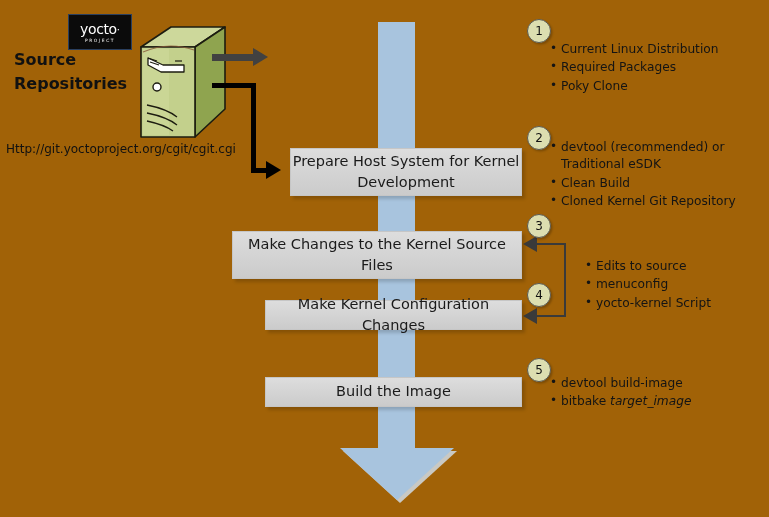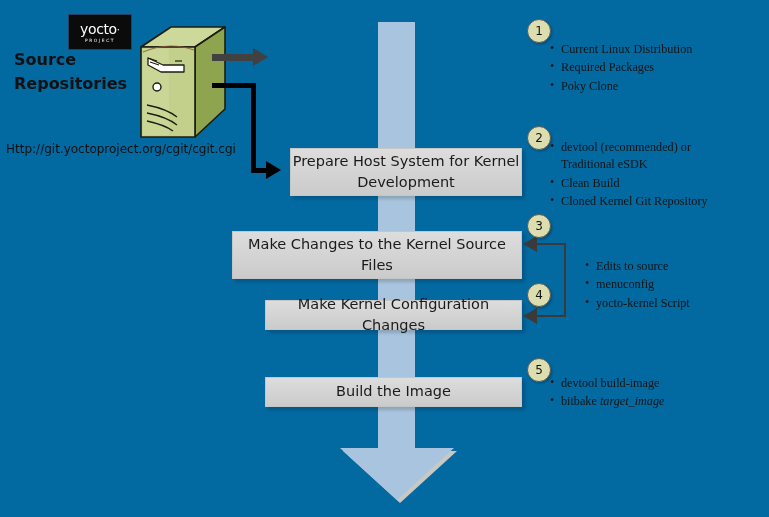--- a/index.html
+++ b/index.html
@@ -8,21 +8,21 @@
     background: #ffffff;
   }
   body {
     font-family: "DejaVu Sans", sans-serif;
     -webkit-font-smoothing: antialiased;
   }
   #canvas {
     position: relative;
     width: 769px;
     height: 517px;
-    background: #0369a1;
+    background: #a16207;
     overflow: hidden;
   }
 
   
   .flow-shaft {
     position: absolute;
     left: 378px;
     top: 22px;
     width: 37px;
     height: 427px;
@@ -159,21 +159,20 @@
   .notes ul {
     margin: 0;
     padding: 0 0 0 13px;
     list-style: none;
   }
   .notes li {
     position: relative;
     padding-left: 0;
     margin: 0 0 1px 0;
     white-space: nowrap;
-    font-family: Liberation Serif, serif;
   }
   .notes li::before {
     content: "\2022";
     position: absolute;
     left: -11px;
     top: -1px;
     font-size: 12px;
   }
   .notes li.wrap { white-space: normal; width: 168px; }
   .ital { font-style: italic; }

